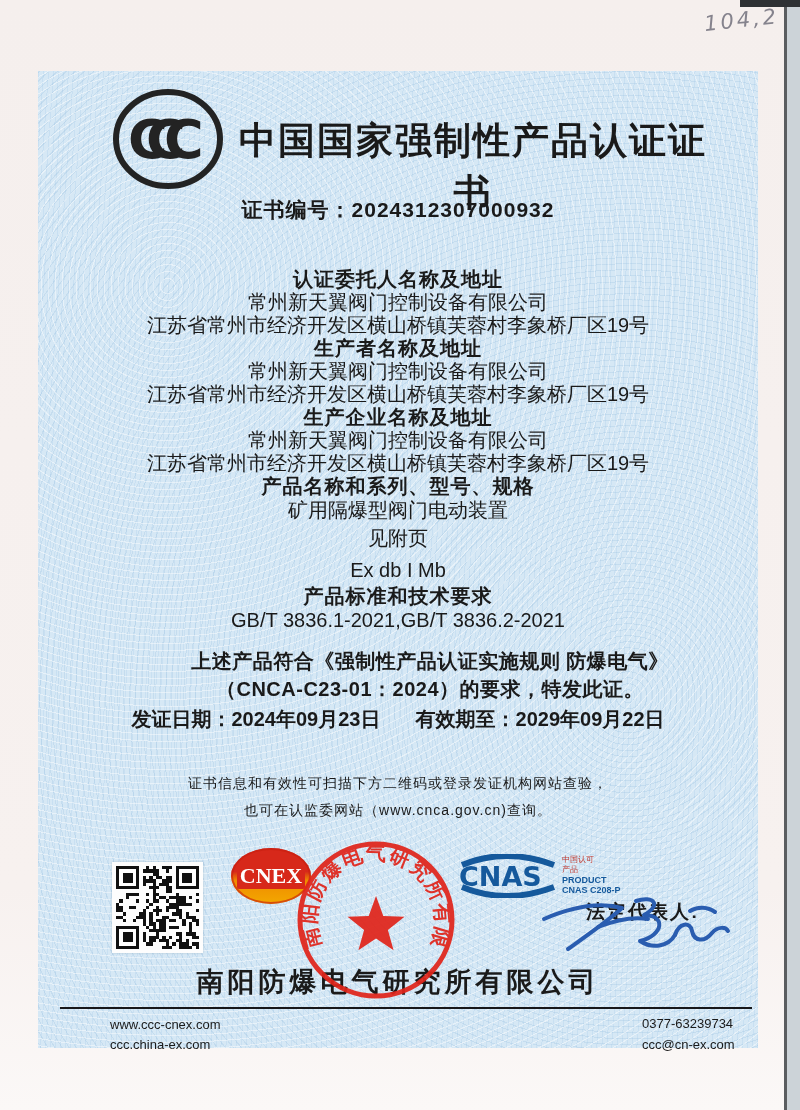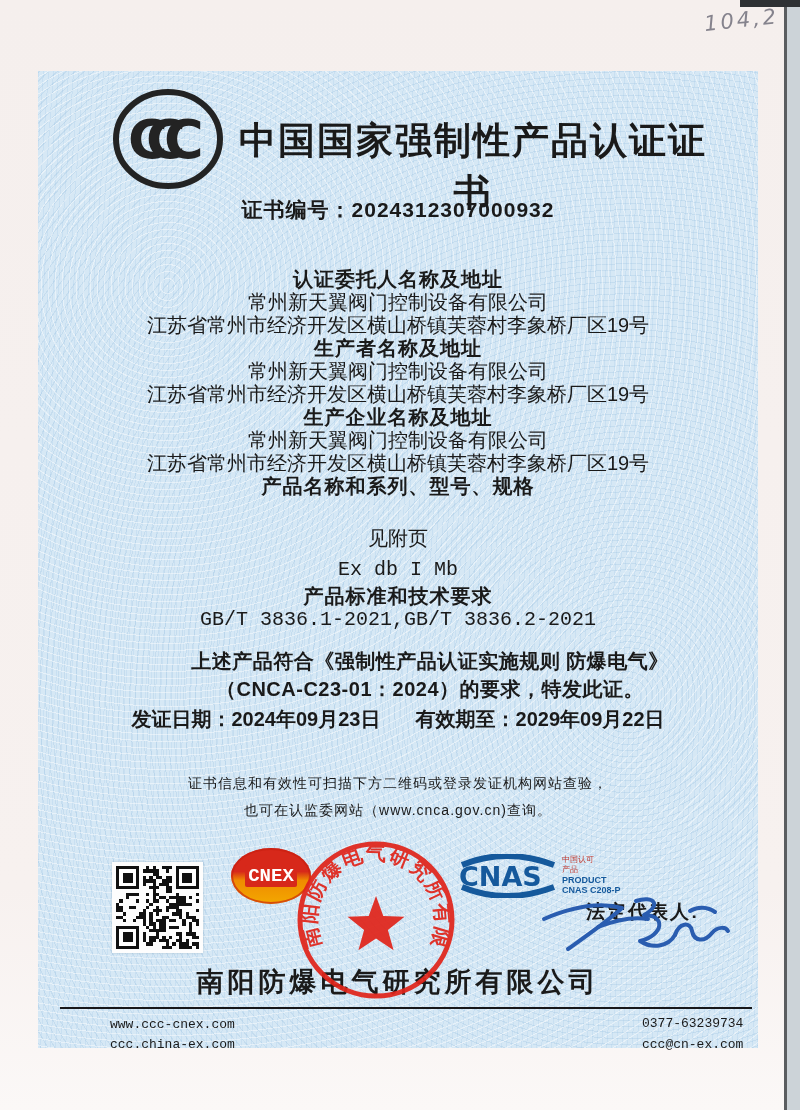--- a/index.html
+++ b/index.html
@@ -21,42 +21,42 @@
   .panel{
     position:absolute;left:38px;top:71px;width:720px;height:977px;
     background-color:#d6e8f5;
     background-image:
       repeating-radial-gradient(circle at 18% 22%, rgba(255,255,255,.45) 0 1px, rgba(255,255,255,0) 1px 7px),
       repeating-radial-gradient(circle at 82% 64%, rgba(150,190,222,.28) 0 1px, rgba(255,255,255,0) 1px 6px),
       repeating-linear-gradient(94deg, rgba(175,208,236,.35) 0 1px, rgba(255,255,255,0) 1px 5px);
   }
   .abs{position:absolute;}
   .cline{position:absolute;left:0;width:100%;text-align:center;line-height:24px;font-size:20px;white-space:nowrap;}
-  .mono{font-family:Liberation Mono, monospace;}
+  .mono{font-family:Liberation Sans, sans-serif;}
   .certno{font-size:21px;font-weight:bold;letter-spacing:1px;}
   .title{
     position:absolute;left:185px;top:44px;width:500px;text-align:center;
     font-size:37px;font-weight:bold;letter-spacing:2px;line-height:52px;
   }
   .heading{font-weight:bold;letter-spacing:1px;}
   .compliance{font-weight:bold;letter-spacing:.5px;margin-left:32px;}
   .dates span{font-weight:bold;text-align:center;}
   .verify{font-size:14px;letter-spacing:1px;}
   
   .qr-patch{position:absolute;left:74px;top:791px;width:91px;height:91px;background:#fdfdfd;box-shadow:0 0 2px rgba(120,140,160,.4);}
   .qr-patch svg{position:absolute;left:4px;top:4px;}
   .cnex{
     position:absolute;left:193px;top:777px;width:80px;height:56px;border-radius:50%;
     background:linear-gradient(180deg,#d7281a 0%,#d7281a 42%,#ef8c00 58%,#f3a800 100%);
     display:flex;align-items:center;justify-content:center;
     box-shadow:inset 0 0 0 2px rgba(200,30,15,.65);
   }
   .cnex span{
-    background:#d7281a;color:#fff;font-weight:bold;font-size:19px;
-    font-family:Liberation Mono, monospace;padding:0 3px;border-radius:2px;letter-spacing:0;
+    background:#d7281a;color:#fff;font-weight:bold;font-size:22px;
+    font-family:Liberation Serif, serif;padding:0 3px;border-radius:2px;letter-spacing:0;
   }
   .stamp{position:absolute;left:254px;top:763px;width:172px;height:176px;z-index:5;opacity:.93;}
   .cnas{position:absolute;left:418px;top:783px;width:104px;height:44px;}
   .cnas-txt{position:absolute;left:524px;top:784px;width:90px;line-height:10px;font-size:8px;}
   .cnas-txt .red{color:#c03a30;}
   .cnas-txt .blu{color:#15599c;font-weight:bold;font-size:9px;}
   .legal{position:absolute;left:548px;top:792px;font-size:19px;font-weight:bold;letter-spacing:2px;margin-top:36px;}
   .sig{position:absolute;left:500px;top:818px;}
   .issuer{position:absolute;left:0;top:893px;width:100%;text-align:center;font-size:27px;font-weight:bold;letter-spacing:4px;}
   .footrule{position:absolute;left:22px;top:936px;width:692px;border-top:2px solid #17171a;}
@@ -95,20 +95,21 @@
 
   <div class="cline heading" style="top:265px">生产者名称及地址</div>
   <div class="cline" style="top:288px">常州新天翼阀门控制设备有限公司</div>
   <div class="cline" style="top:311px">江苏省常州市经济开发区横山桥镇芙蓉村李象桥厂区19号</div>
 
   <div class="cline heading" style="top:334px">生产企业名称及地址</div>
   <div class="cline" style="top:357px">常州新天翼阀门控制设备有限公司</div>
   <div class="cline" style="top:380px">江苏省常州市经济开发区横山桥镇芙蓉村李象桥厂区19号</div>
 
   <div class="cline heading" style="top:403px">产品名称和系列、型号、规格</div>
+  <div class="cline" style="top:427px">矿用隔爆型阀门电动装置</div>
   <div class="cline" style="top:455px">见附页</div>
   <div class="cline mono" style="top:487px">Ex db I Mb</div>
 
   <div class="cline heading" style="top:513px">产品标准和技术要求</div>
   <div class="cline mono" style="top:537px">GB/T 3836.1-2021,GB/T 3836.2-2021</div>
 
   <div class="cline compliance" style="top:578px">上述产品符合《强制性产品认证实施规则 防爆电气》</div>
   <div class="cline compliance" style="top:606px">（CNCA-C23-01：2024）的要求，特发此证。</div>
 
   <div class="cline dates" style="top:636px">

